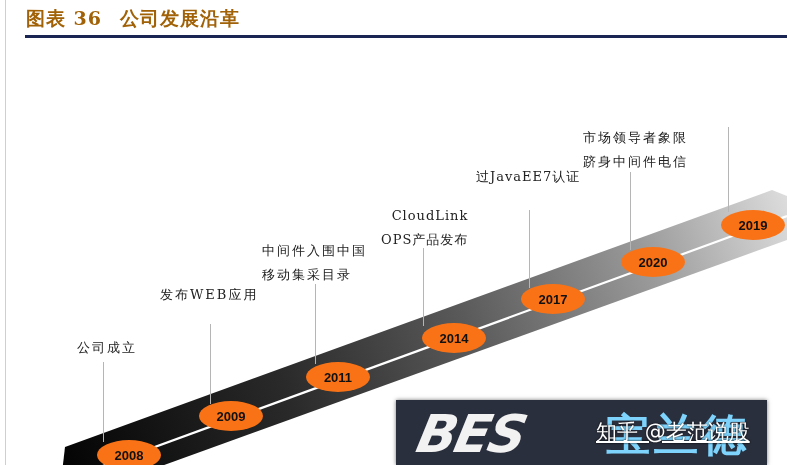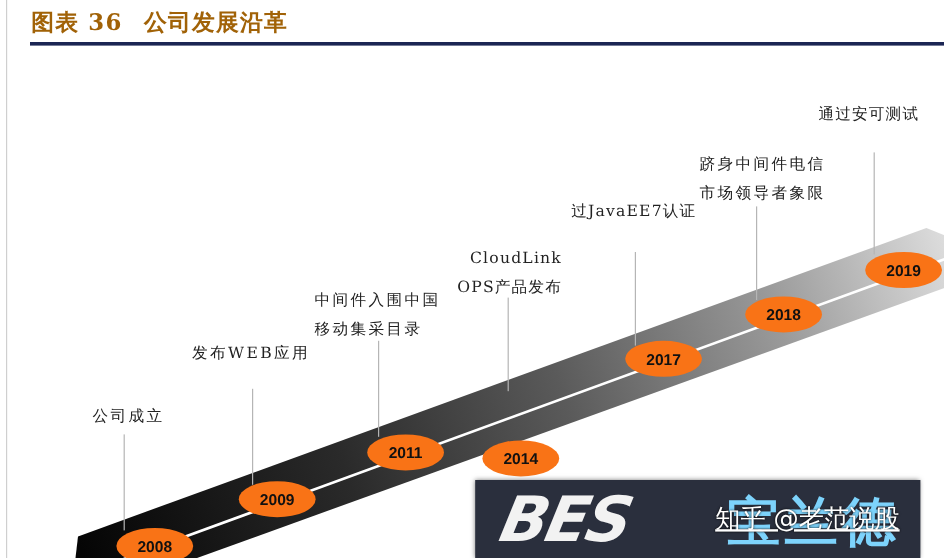--- a/index.html
+++ b/index.html
@@ -70,32 +70,31 @@
   <div>移动集采目录</div>
 </div>
 <div class="label" style="left:381px; top:204px; letter-spacing:1px;text-align:right;">
   <div>CloudLink</div>
   <div>OPS产品发布</div>
 </div>
 <div class="label" style="left:476px; top:165px; letter-spacing:1px;">
   <div>过JavaEE7认证</div>
 </div>
 <div class="label" style="left:583px; top:126px;">
+  <div>市场领导者象限</div>
   <div>跻身中间件电信</div>
-  <div>市场领导者象限</div>
 </div>
 <div class="label" style="left:682px; top:84px; letter-spacing:1px;">
-  <div>通过安可测试</div>
 </div>
 
 <div class="oval" style="left:97px; top:440px;">2008</div>
 <div class="oval" style="left:199px; top:401px;">2009</div>
 <div class="oval" style="left:306px; top:362px;">2011</div>
-<div class="oval" style="left:402px; top:323px;margin-top:44px;">2014</div>
+<div class="oval" style="left:422px; top:323px;">2014</div>
 <div class="oval" style="left:521px; top:284px;">2017</div>
-<div class="oval" style="left:621px; top:247px;">2018</div>
+<div class="oval" style="left:621px; top:247px;">2020</div>
 <div class="oval" style="left:721px; top:210px;">2019</div>
 
 <div class="logo-box">
   <div class="logo-bes">BES</div>
   <div class="logo-cn">宝兰德</div>
 </div>
 <div class="watermark">知乎 @老范说股</div>
 
 </body></html>

